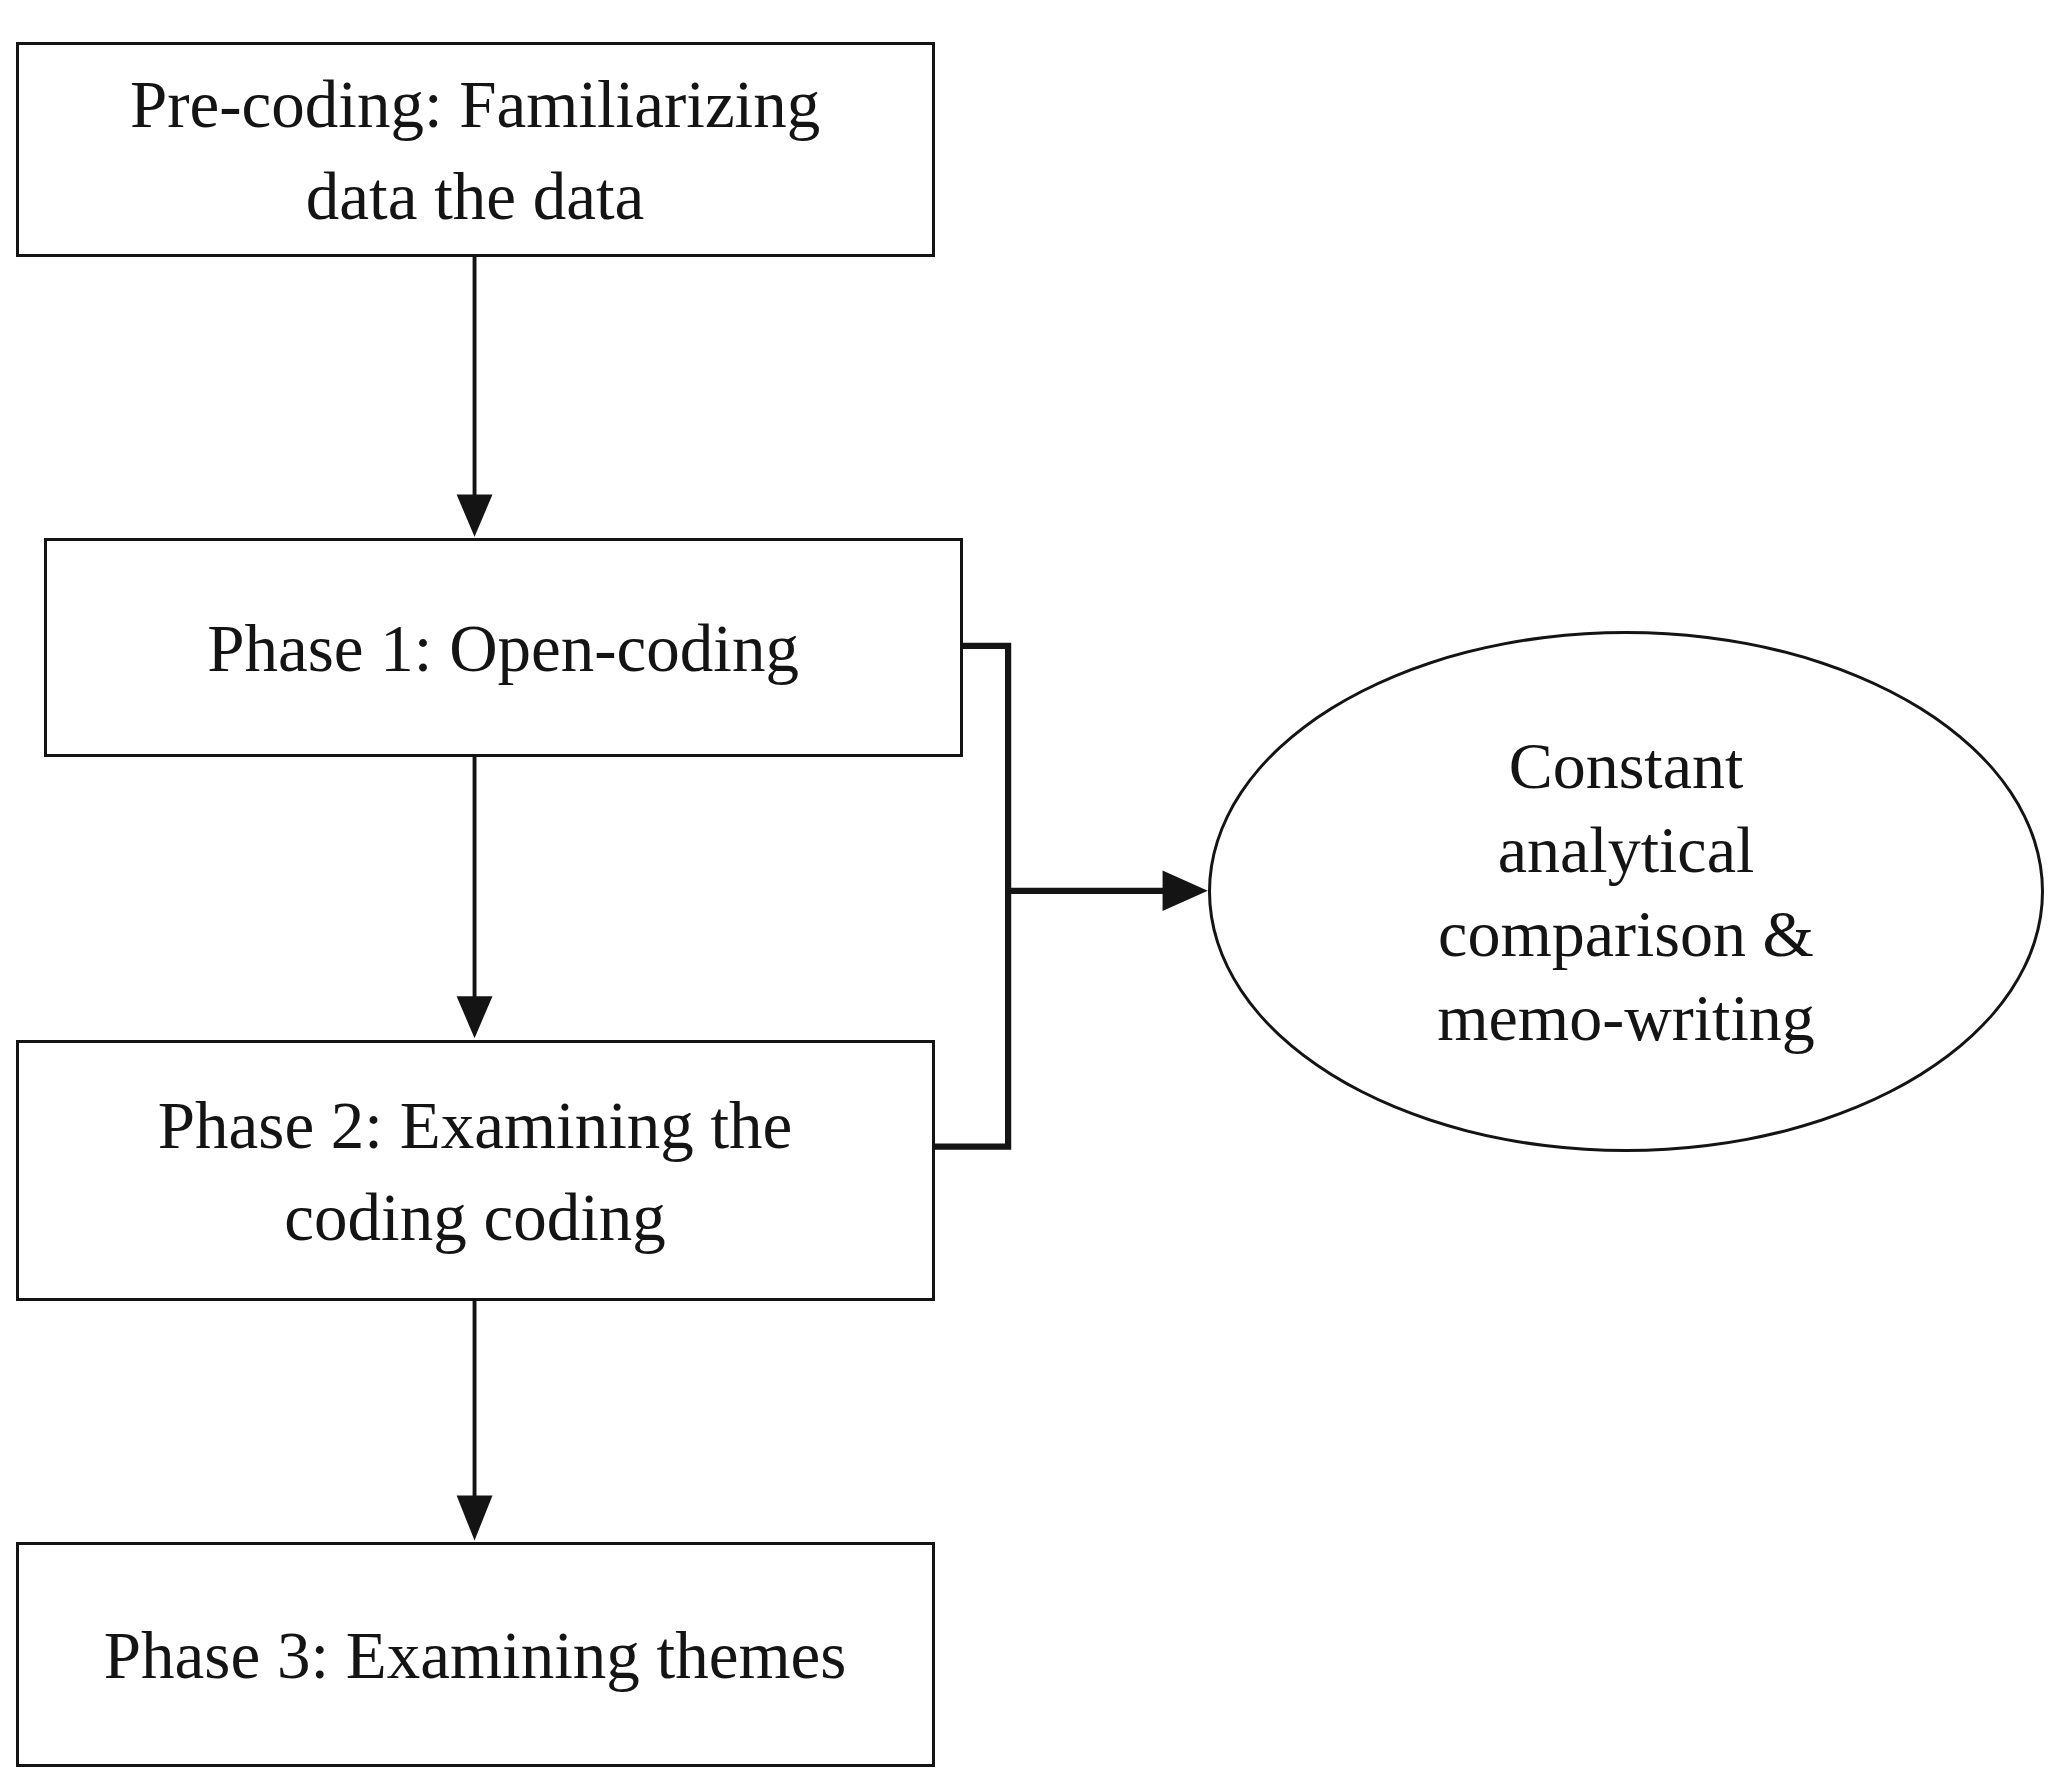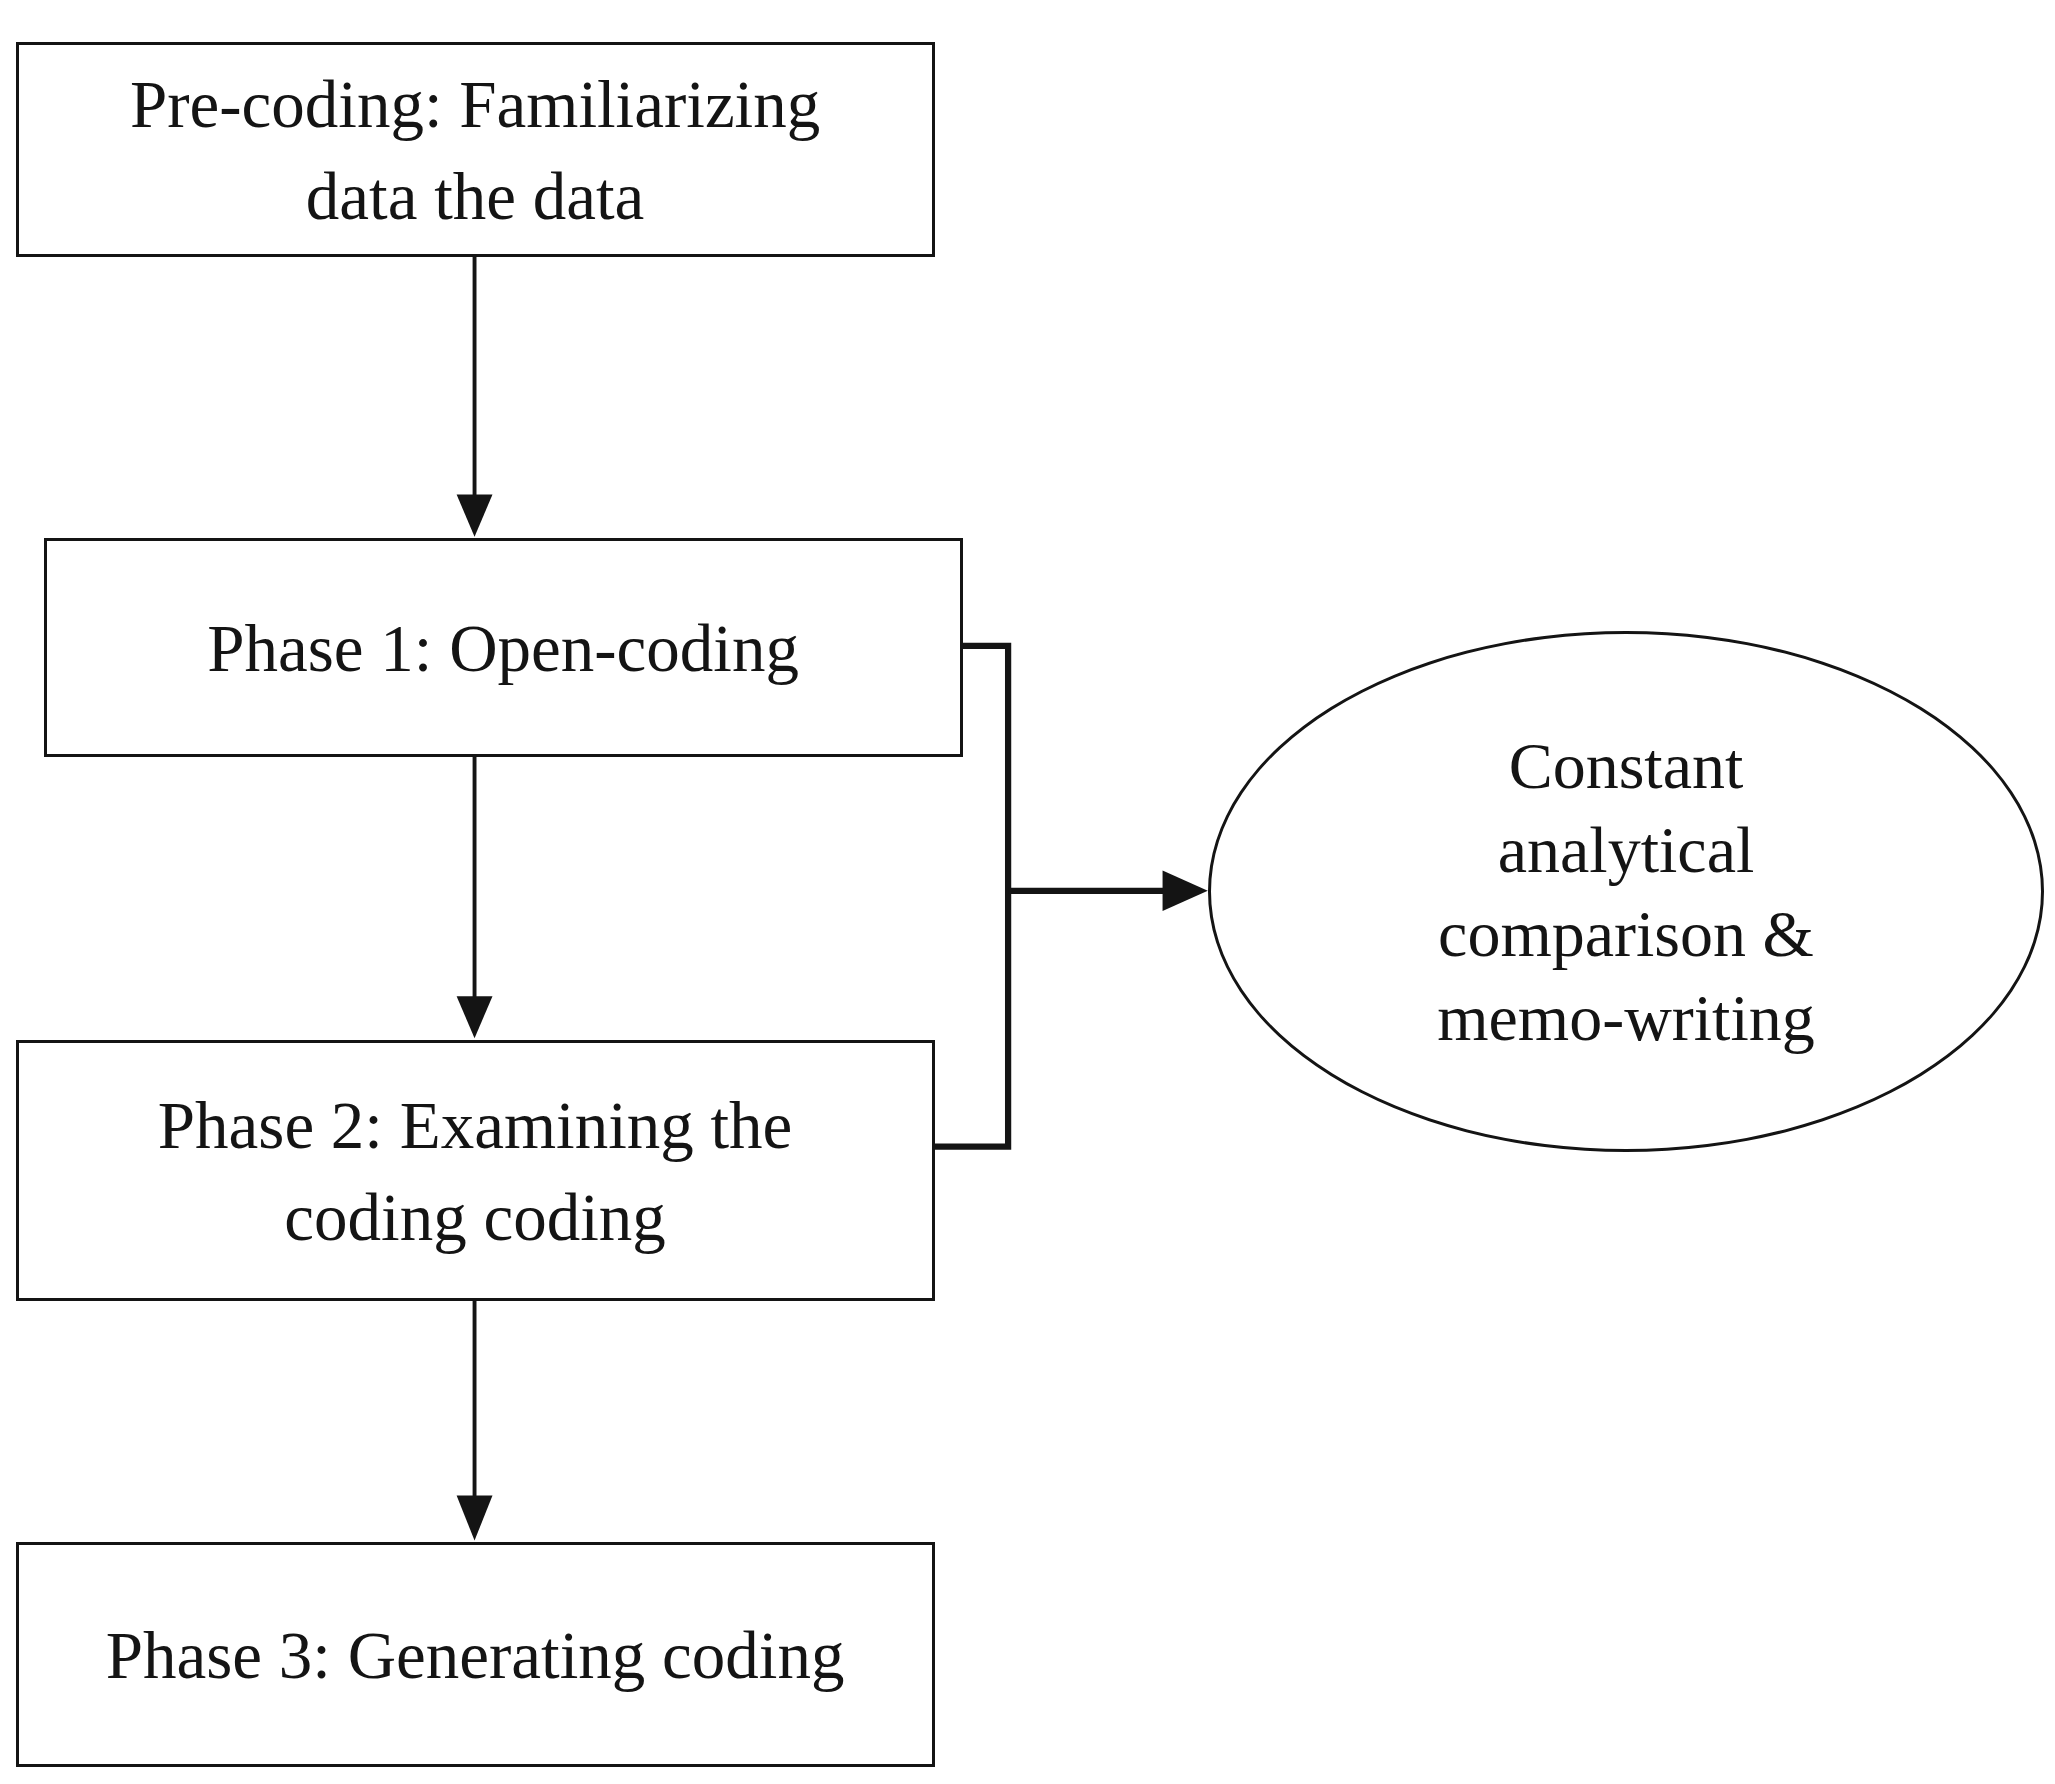--- a/index.html
+++ b/index.html
@@ -109,21 +109,21 @@
   <div class="node" id="box-phase1">
     <div class="line-label">Phase 1: Open-coding</div>
   </div>
 
   <div class="node" id="box-phase2">
     <div class="line-label">Phase 2: Examining the</div>
     <div class="line-label">coding coding</div>
   </div>
 
   <div class="node" id="box-phase3">
-    <div class="line-label">Phase 3: Generating coding</div>
+    <div class="line-label">Phase 3: Examining themes</div>
   </div>
 
   <div id="ellipse-memo">
     <div class="line-label">Constant</div>
     <div class="line-label">analytical</div>
     <div class="line-label">comparison &amp;</div>
     <div class="line-label">memo-writing</div>
   </div>
 
 </div>

